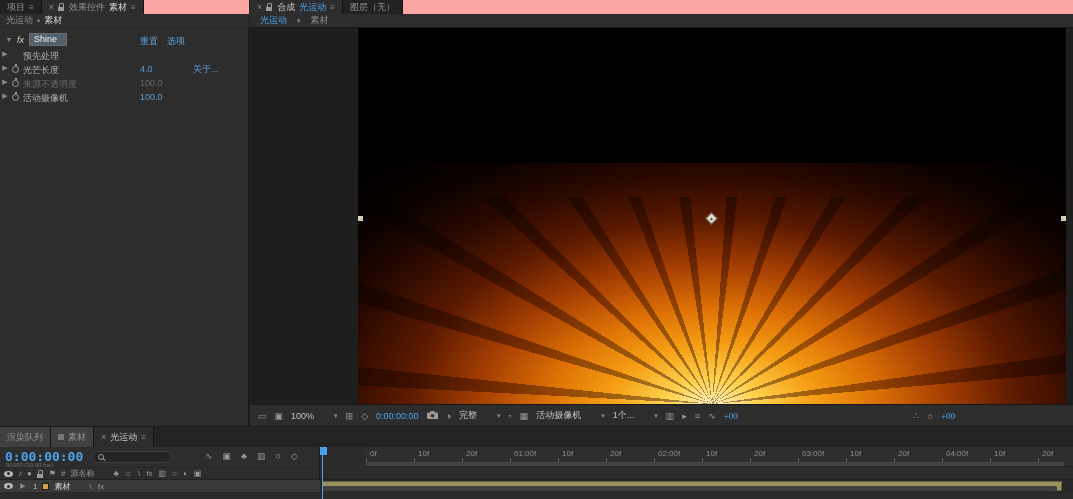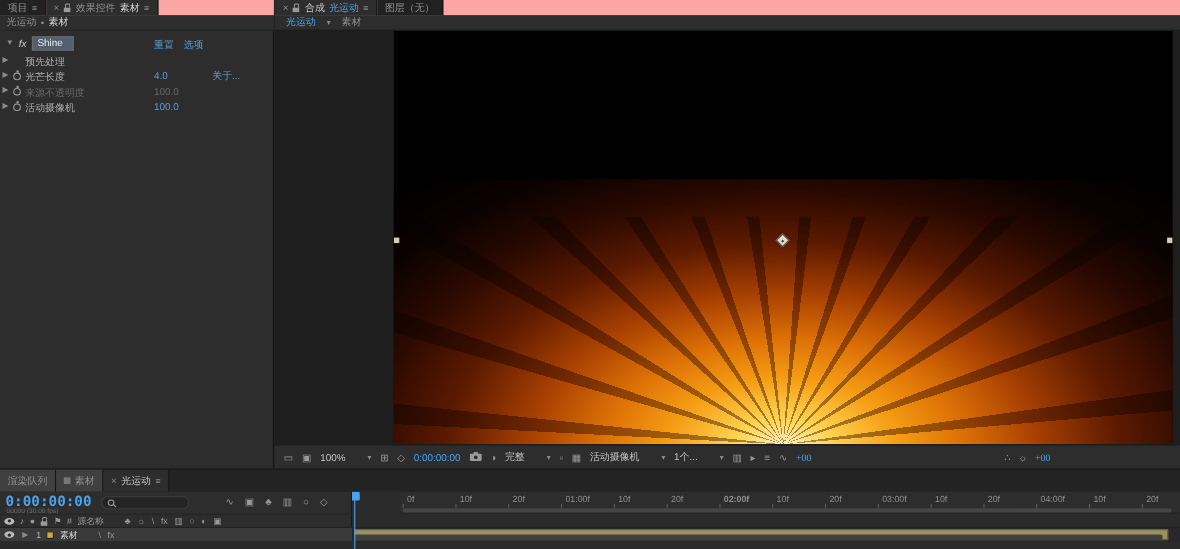--- a/index.html
+++ b/index.html
@@ -320,21 +320,21 @@
           <span class="rl" style="left: 54px;">10f</span>
           <div class="tick" style="left: 98px;"></div>
           <span class="rl" style="left: 102px;">20f</span>
           <div class="tick" style="left: 146px;"></div>
           <span class="rl" style="left: 150px;">01:00f</span>
           <div class="tick" style="left: 194px;"></div>
           <span class="rl" style="left: 198px;">10f</span>
           <div class="tick" style="left: 242px;"></div>
           <span class="rl" style="left: 246px;">20f</span>
           <div class="tick" style="left: 290px;"></div>
-          <span class="rl" style="left: 294px; font-weight: bold;">02:00f</span>
+          <span class="rl" style="left: 294px;">02:00f</span>
           <div class="tick" style="left: 338px;"></div>
           <span class="rl" style="left: 342px;">10f</span>
           <div class="tick" style="left: 386px;"></div>
           <span class="rl" style="left: 390px;">20f</span>
           <div class="tick" style="left: 434px;"></div>
           <span class="rl" style="left: 438px;">03:00f</span>
           <div class="tick" style="left: 482px;"></div>
           <span class="rl" style="left: 486px;">10f</span>
           <div class="tick" style="left: 530px;"></div>
           <span class="rl" style="left: 534px;">20f</span>

